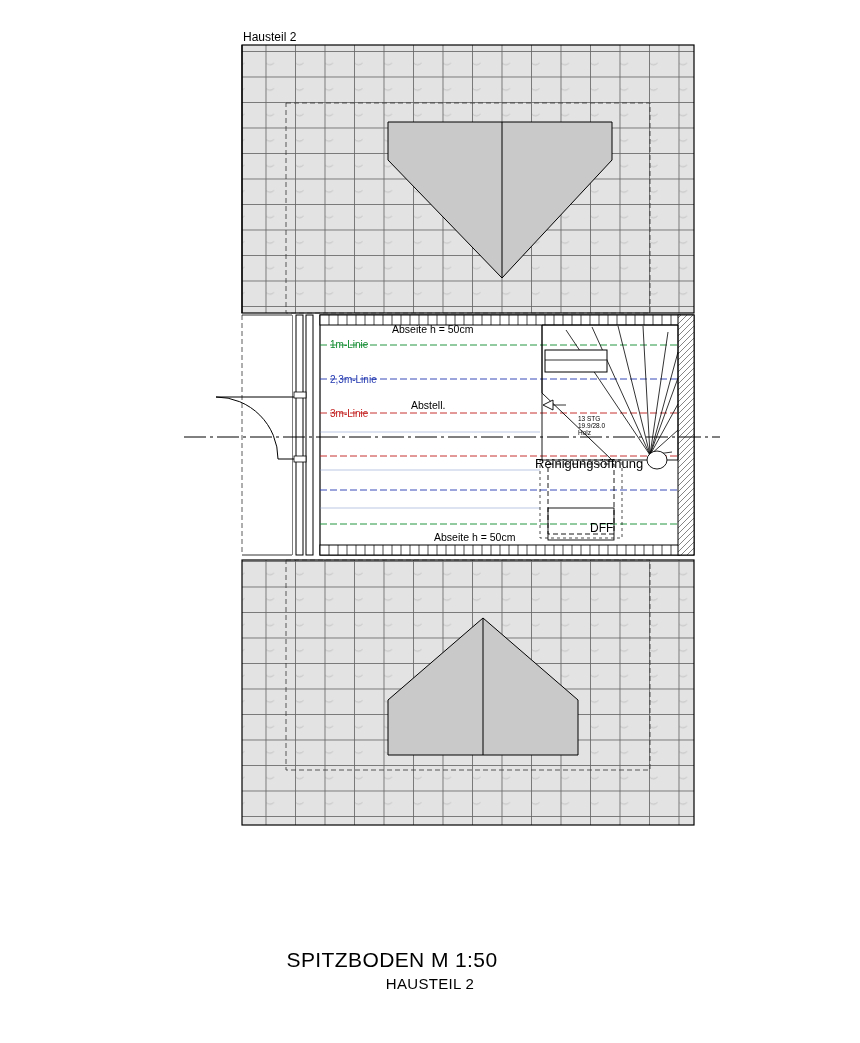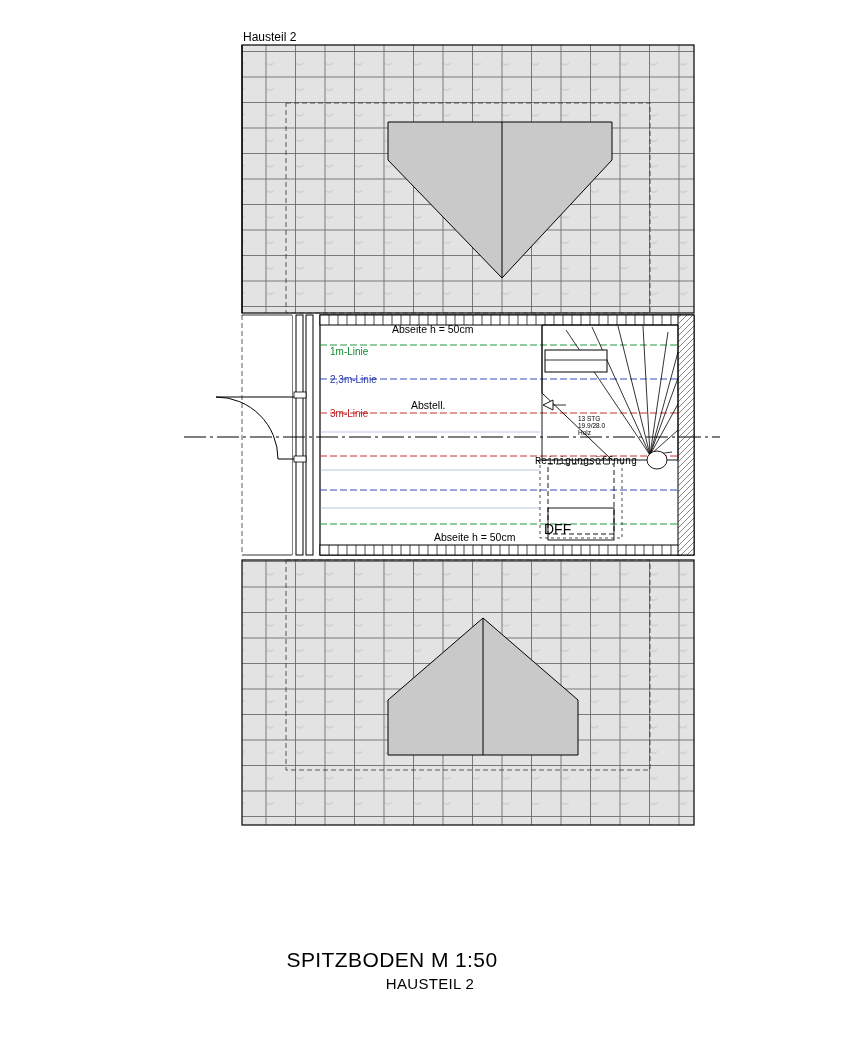--- a/index.html
+++ b/index.html
@@ -36,42 +36,41 @@
   }
   .lbl-abseite-bottom {
     left: 434px; top: 531px;
     font-size: 10.5px;
   }
   .lbl-abstell {
     left: 411px; top: 399px;
     font-size: 10.5px;
   }
   .lbl-1m {
-    left: 330px; top: 346px;
+    left: 330px; top: 339px;
     font-size: 10px;
     color: #0f8a2e;
   }
   .lbl-15m {
     left: 330px; top: 374px;
     font-size: 10px;
     color: #2338b0;
   }
   .lbl-2m {
     left: 330px; top: 408px;
     font-size: 10px;
     color: #c21b1b;
   }
   .lbl-reinigung {
     left: 535px; top: 456px;
-    font-size: 10px;
-    font-family: Liberation Mono, monospace;
+    font-size: 13px;
   }
   .lbl-dff {
-    left: 544px; top: 521px;
-    font-size: 14px;
+    left: 590px; top: 521px;
+    font-size: 12px;
   }
   .lbl-stg1 {
     left: 578px; top: 415px;
     font-size: 6.5px;
   }
   .lbl-stg2 {
     left: 578px; top: 422px;
     font-size: 6.5px;
   }
   .lbl-stg3 {

